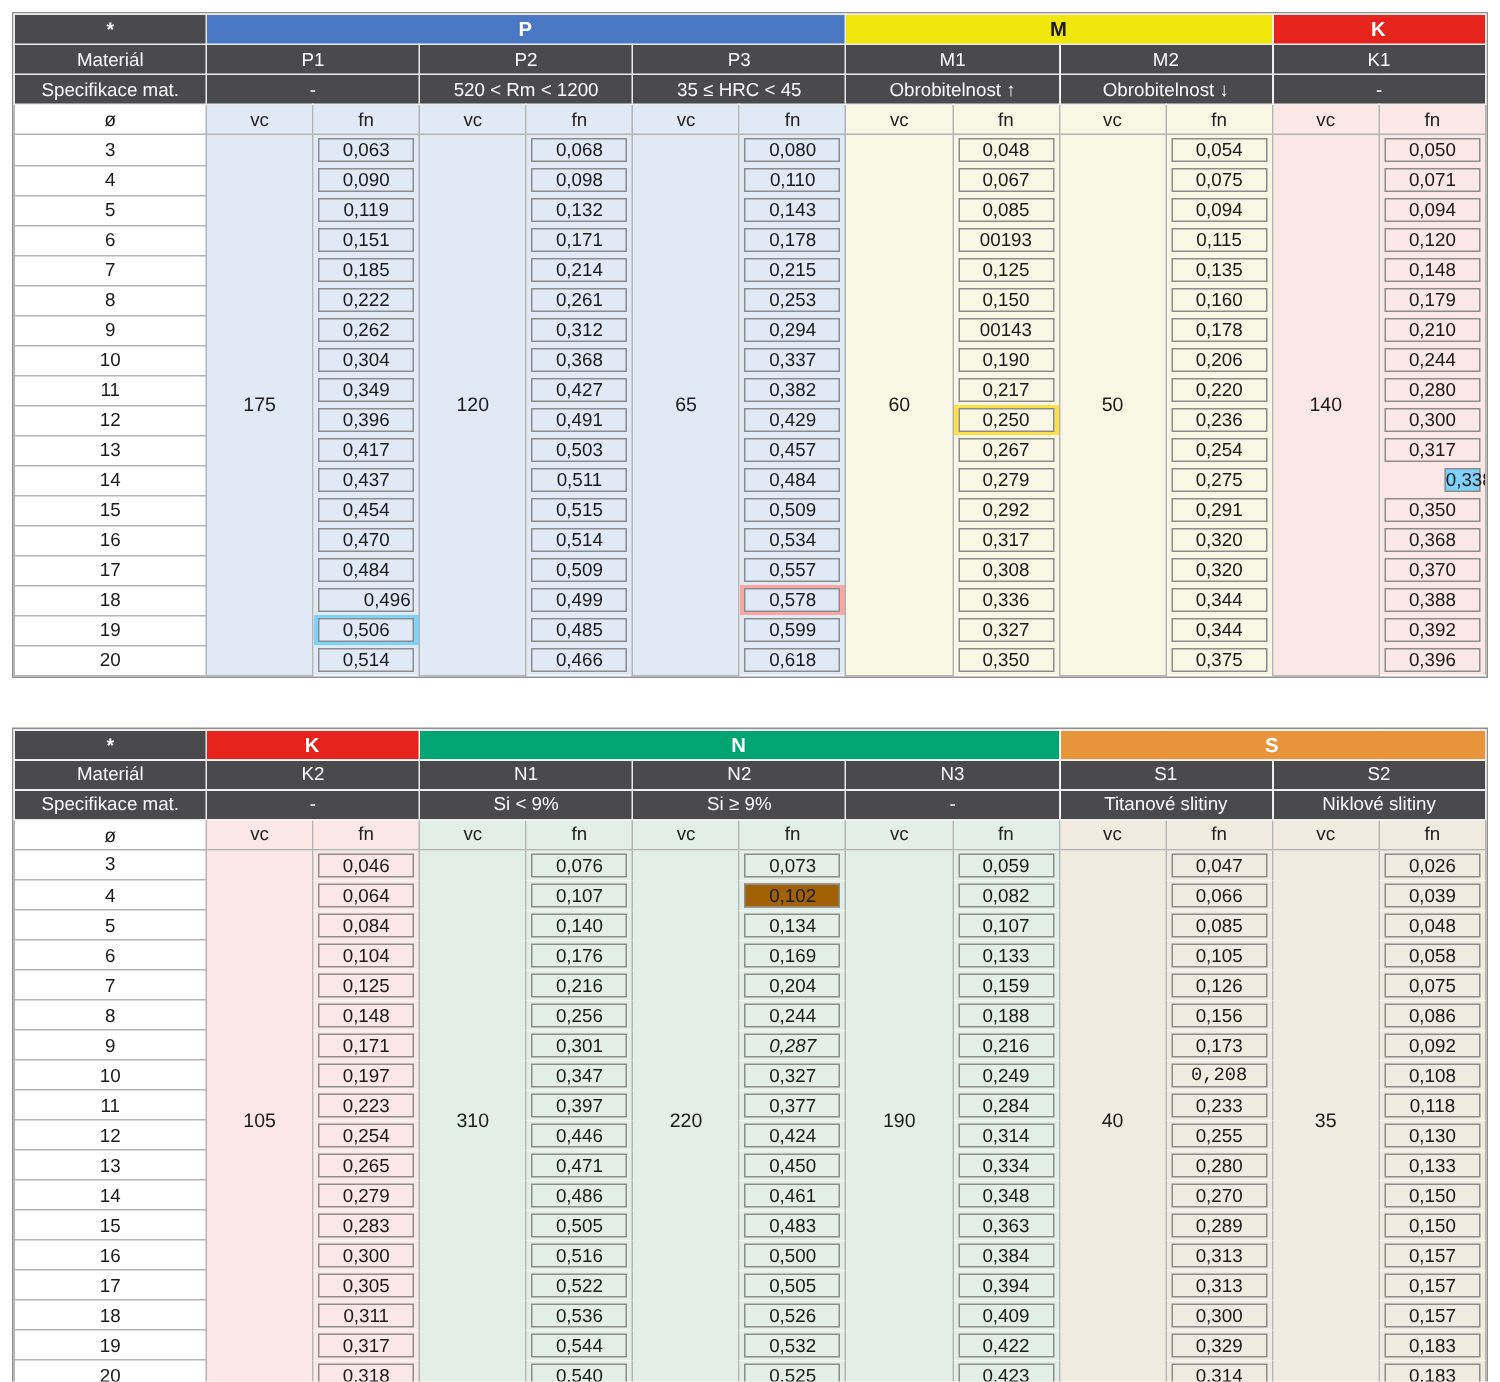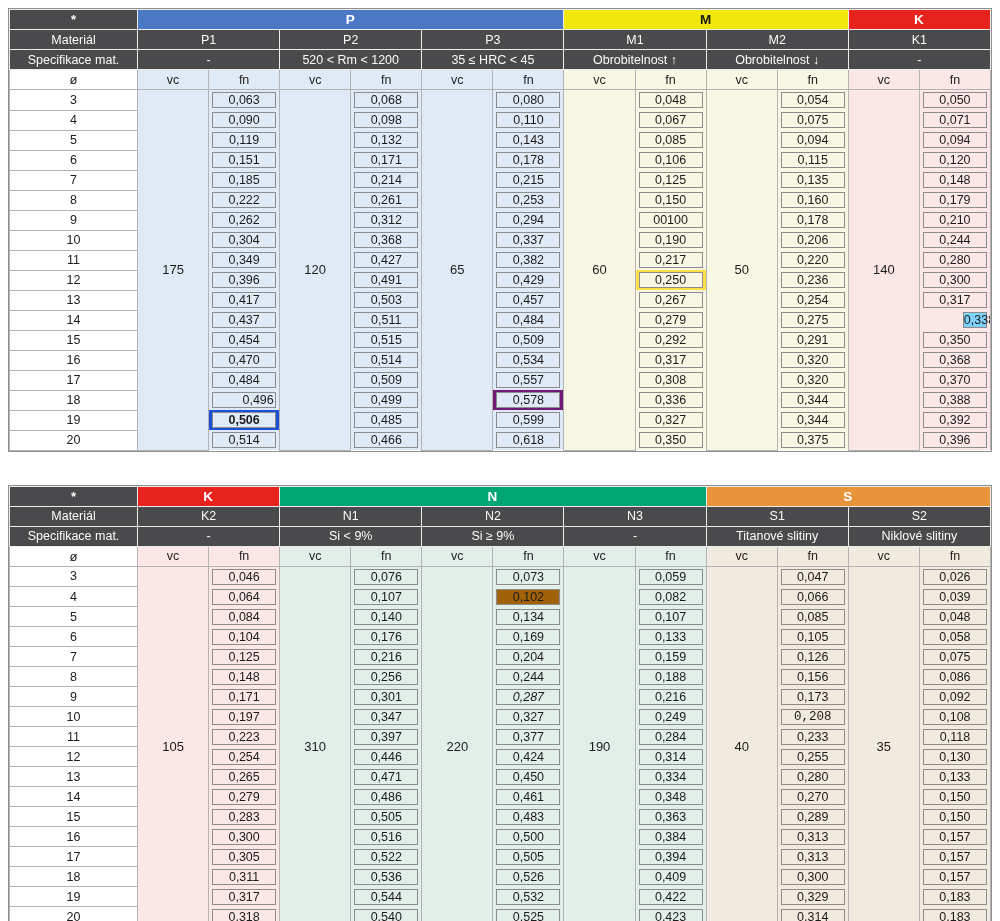--- a/index.html
+++ b/index.html
@@ -156,21 +156,21 @@
             <td class="fnc" style="background: rgb(224, 234, 246);">
               <div class="box" style="background: rgb(224, 234, 246);">0,151</div>
             </td>
             <td class="fnc" style="background: rgb(224, 234, 246);">
               <div class="box" style="background: rgb(224, 234, 246);">0,171</div>
             </td>
             <td class="fnc" style="background: rgb(224, 234, 246);">
               <div class="box" style="background: rgb(224, 234, 246);">0,178</div>
             </td>
             <td class="fnc" style="background: rgb(247, 247, 227);">
-              <div class="box" style="background: rgb(247, 247, 227);">0,106</div>
+              <div class="box" style="background: rgb(247, 247, 227);">00193</div>
             </td>
             <td class="fnc" style="background: rgb(247, 247, 227);">
               <div class="box" style="background: rgb(247, 247, 227);">0,115</div>
             </td>
             <td class="fnc" style="background: rgb(251, 232, 230);">
               <div class="box" style="background: rgb(251, 232, 230);">0,120</div>
             </td>
           </tr>
           <tr class="drow">
             <td class="dia">7</td>
@@ -219,21 +219,21 @@
             <td class="fnc" style="background: rgb(224, 234, 246);">
               <div class="box" style="background: rgb(224, 234, 246);">0,262</div>
             </td>
             <td class="fnc" style="background: rgb(224, 234, 246);">
               <div class="box" style="background: rgb(224, 234, 246);">0,312</div>
             </td>
             <td class="fnc" style="background: rgb(224, 234, 246);">
               <div class="box" style="background: rgb(224, 234, 246);">0,294</div>
             </td>
             <td class="fnc" style="background: rgb(247, 247, 227);">
-              <div class="box" style="background: rgb(247, 247, 227);">00100</div>
+              <div class="box" style="background: rgb(247, 247, 227);">00143</div>
             </td>
             <td class="fnc" style="background: rgb(247, 247, 227);">
               <div class="box" style="background: rgb(247, 247, 227);">0,178</div>
             </td>
             <td class="fnc" style="background: rgb(251, 232, 230);">
               <div class="box" style="background: rgb(251, 232, 230);">0,210</div>
             </td>
           </tr>
           <tr class="drow">
             <td class="dia">10</td>
@@ -404,36 +404,36 @@
             </td>
           </tr>
           <tr class="drow">
             <td class="dia">18</td>
             <td class="fnc" style="background: rgb(224, 234, 246);">
               <div class="box" style="background: rgb(224, 234, 246); padding-left: 28px;">0,496</div>
             </td>
             <td class="fnc" style="background: rgb(224, 234, 246);">
               <div class="box" style="background: rgb(224, 234, 246);">0,499</div>
             </td>
-            <td class="fnc" style="background: #701a75;">
+            <td class="fnc" style="background: #fca5a5;">
               <div class="box" style="background: rgb(224, 234, 246);">0,578</div>
             </td>
             <td class="fnc" style="background: rgb(247, 247, 227);">
               <div class="box" style="background: rgb(247, 247, 227);">0,336</div>
             </td>
             <td class="fnc" style="background: rgb(247, 247, 227);">
               <div class="box" style="background: rgb(247, 247, 227);">0,344</div>
             </td>
             <td class="fnc" style="background: rgb(251, 232, 230);">
               <div class="box" style="background: rgb(251, 232, 230);">0,388</div>
             </td>
           </tr>
           <tr class="drow">
             <td class="dia">19</td>
-            <td class="fnc" style="background: #1d4ed8; font-weight: bold;">
+            <td class="fnc" style="background: #7dd3fc;">
               <div class="box" style="background: rgb(224, 234, 246);">0,506</div>
             </td>
             <td class="fnc" style="background: rgb(224, 234, 246);">
               <div class="box" style="background: rgb(224, 234, 246);">0,485</div>
             </td>
             <td class="fnc" style="background: rgb(224, 234, 246);">
               <div class="box" style="background: rgb(224, 234, 246);">0,599</div>
             </td>
             <td class="fnc" style="background: rgb(247, 247, 227);">
               <div class="box" style="background: rgb(247, 247, 227);">0,327</div>

